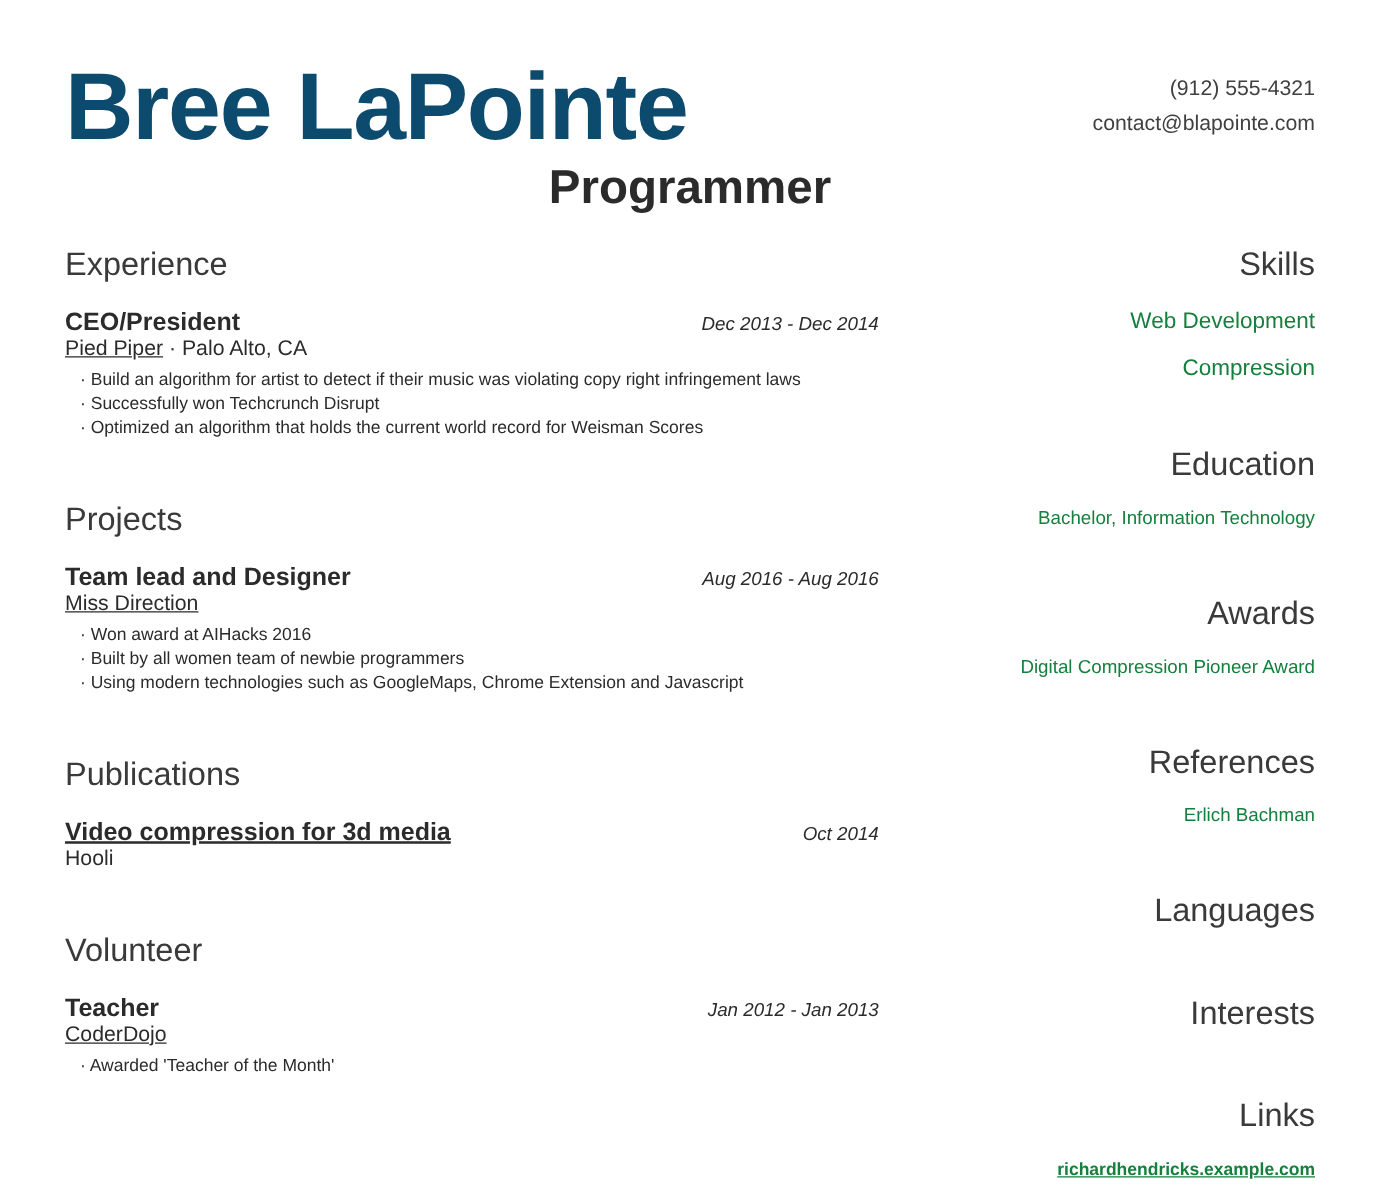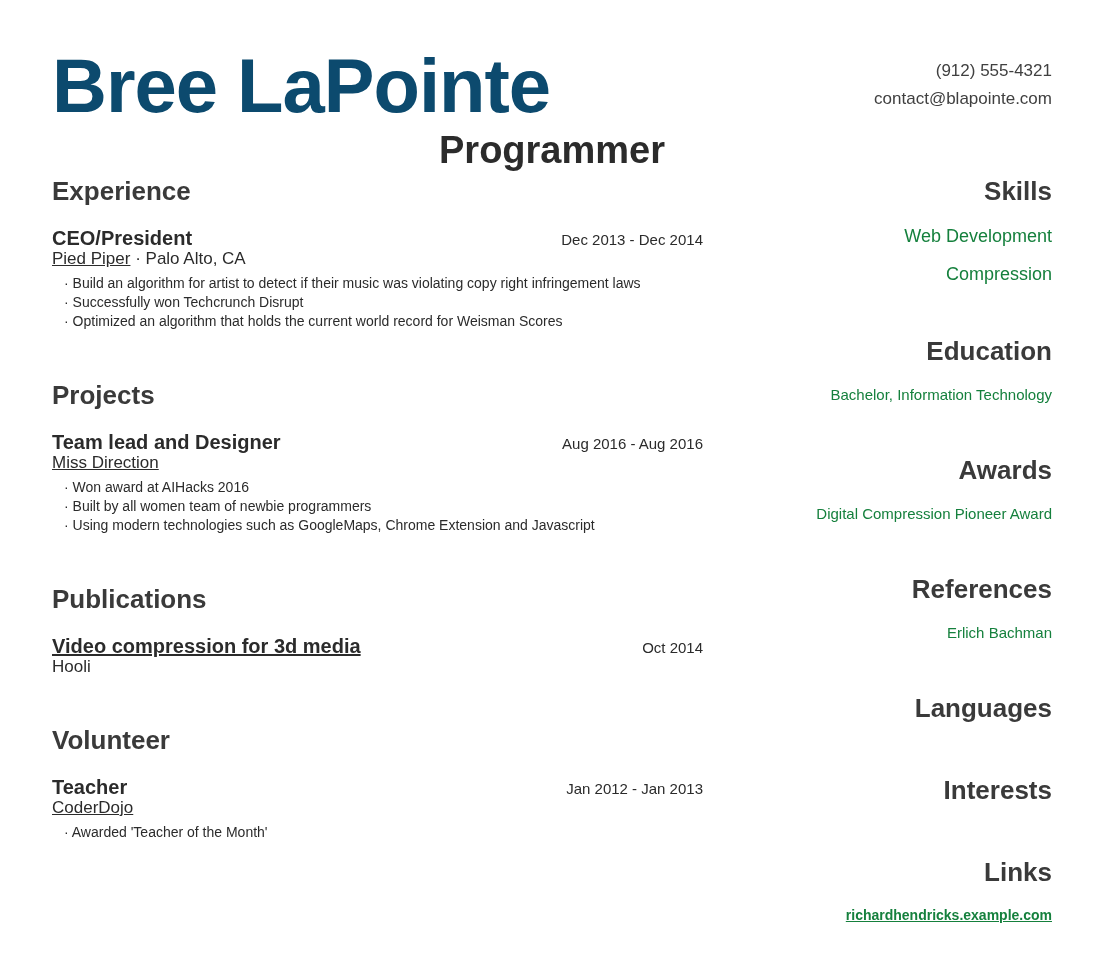--- a/index.html
+++ b/index.html
@@ -32,27 +32,27 @@
 
   
   .col { position: absolute; top: 0; padding-top: 176px; }
   .col-left { left: 52px; width: 651px; }
   .col-right { right: 52px; width: 420px; text-align: right; }
 
   .col-left > section { margin-top: 49px; }
   .col-right > section { margin-top: 51px; }
   .col > section:first-child { margin-top: 0; }
 
-  h2 { font-size: 26px; line-height: 31px; font-weight: 700; color: #3a3a3a; }
+  h2 { font-size: 26px; line-height: 31px; font-weight: 400; color: #3a3a3a; margin-top: 20px; }
 
   
   .entry { margin-top: 22px; }
   .entry-head { display: flex; justify-content: space-between; align-items: baseline; }
   .entry-title { font-size: 20px; line-height: 19px; font-weight: bold; color: #2b2b2b; }
-  .entry-date { font-size: 15px; line-height: 19px; color: #2b2b2b; white-space: nowrap; }
+  .entry-date { font-size: 15px; line-height: 19px; color: #2b2b2b; white-space: nowrap; font-style: italic; }
   .entry-sub { font-size: 17px; line-height: 19px; color: #2b2b2b; }
   .bullets { margin-top: 6px; padding-left: 12px; }
   .bullet { font-size: 14px; line-height: 19px; color: #2b2b2b; }
   .bullet::before { content: "· "; }
   .link { text-decoration: underline; }
 
   
   .right-item { font-size: 15px; line-height: 19px; margin-top: 16px; color: #15803d; }
   .col-right section .right-item:first-of-type { margin-top: 18px; }
   .section-skills .right-item { font-size: 18px; line-height: 22px; }

